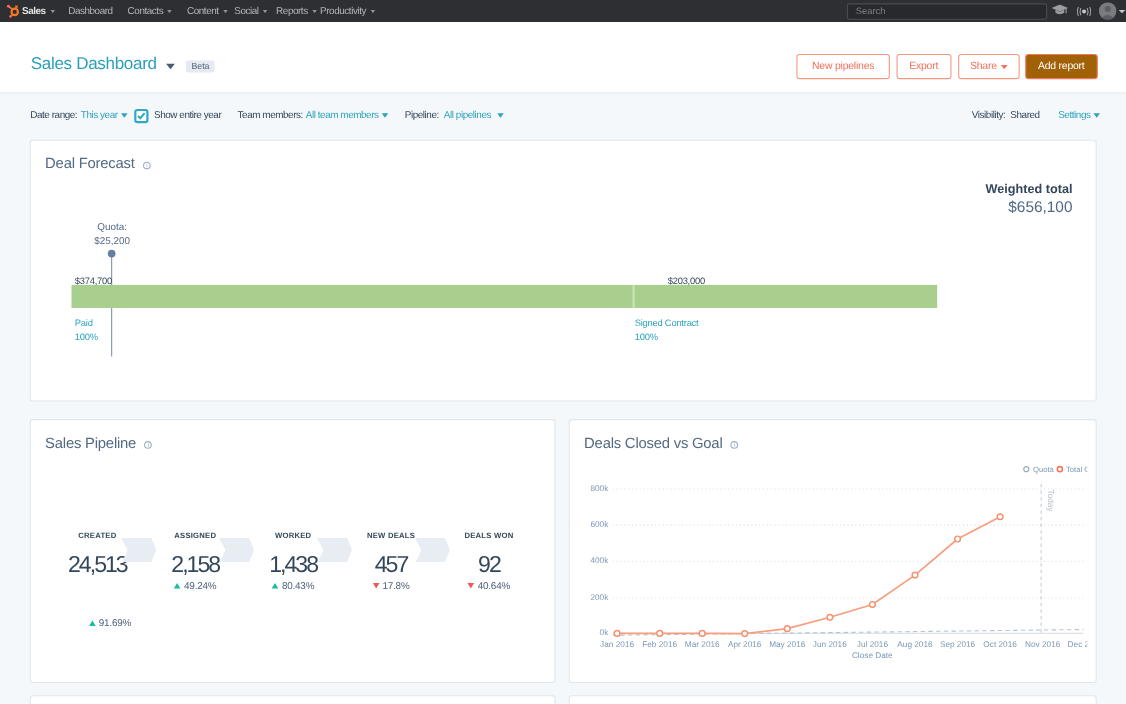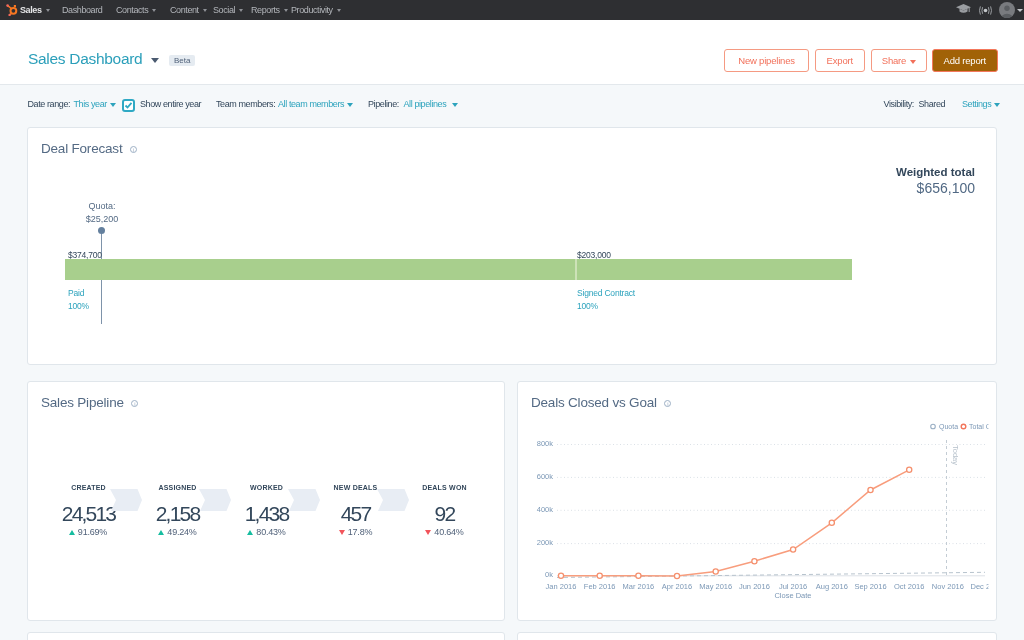--- a/index.html
+++ b/index.html
@@ -69,20 +69,21 @@
     <circle cx="4.6" cy="12.9" r="1.2" fill="#f5695c"></circle>
     <rect x="8.8" y="3" width="2.2" height="2.2" fill="#f57722"></rect>
   </svg>
   <span class="item" style="left:20px; color:#e3e4e6; font-weight:bold;">Sales<span class="caret"></span></span>
   <span class="item" style="left:62px;">Dashboard</span>
   <span class="item" style="left:116px;">Contacts<span class="caret"></span></span>
   <span class="item" style="left:170px;">Content<span class="caret"></span></span>
   <span class="item" style="left:213px;">Social<span class="caret"></span></span>
   <span class="item" style="left:251px;">Reports<span class="caret"></span></span>
   <span class="item" style="left:291px;">Productivity<span class="caret"></span></span>
+  <div id="search">Search</div>
   <svg class="abs" style="left:956px;top:4px" width="15" height="12" viewBox="0 0 15 12">
     <polygon points="7.5,0 15,3.2 7.5,6.4 0,3.2" fill="#9a9da1"></polygon>
     <path d="M3.5,4.8 L3.5,7.5 Q7.5,10.2 11.5,7.5 L11.5,4.8 L7.5,6.6 Z" fill="#9a9da1"></path>
     <line x1="13.2" y1="3.8" x2="13.2" y2="8" stroke="#9a9da1" stroke-width="1"></line>
   </svg>
   <svg class="abs" style="left:978px;top:6px" width="15" height="9" viewBox="0 0 15 9">
     <circle cx="7.5" cy="4.5" r="1.8" fill="#c6c9cc"></circle>
     <path d="M4.6,1.2 Q3.2,4.5 4.6,7.8" fill="none" stroke="#9a9da1" stroke-width="1"></path>
     <path d="M2.4,0.4 Q0.6,4.5 2.4,8.6" fill="none" stroke="#9a9da1" stroke-width="1"></path>
     <path d="M10.4,1.2 Q11.8,4.5 10.4,7.8" fill="none" stroke="#9a9da1" stroke-width="1"></path>
@@ -129,40 +130,40 @@
   <div class="ctitle">Deal Forecast <span class="info">i</span></div>
   <div id="wtotal">Weighted total</div>
   <div id="wamount">$656,100</div>
   <div class="qlabel" style="left:44px; top:73px; width:60px;">Quota:</div>
   <div class="qlabel" style="left:44px; top:86px; width:60px;">$25,200</div>
   <div id="qline"></div>
   <div id="qdot"></div>
   <div id="gbar"></div>
   <div id="gbar-div"></div>
   <div class="blabel" style="left:40px;">$374,700</div>
-  <div class="blabel" style="left:549px;">$203,000</div>
+  <div class="blabel" style="left:579px;">$203,000</div>
   <div class="tealtxt" style="left:40px; top:159.5px;">Paid</div>
   <div class="tealtxt" style="left:40px; top:173px;">100%</div>
   <div class="tealtxt" style="left:549px; top:159.5px;">Signed Contract</div>
   <div class="tealtxt" style="left:549px; top:173px;">100%</div>
 </div>
 
 <div class="card" id="card2">
   <div class="ctitle">Sales Pipeline <span class="info">i</span></div>
   <div class="fun-label" style="left:10.5px;">CREATED</div>
   <div class="fun-label" style="left:99.5px;">ASSIGNED</div>
   <div class="fun-label" style="left:188.5px;">WORKED</div>
   <div class="fun-label" style="left:277.5px;">NEW DEALS</div>
   <div class="fun-label" style="left:366.5px;">DEALS WON</div>
   <div class="fun-num" style="left:10.5px;">24,513</div>
   <div class="fun-num" style="left:99.5px;">2,158</div>
   <div class="fun-num" style="left:188.5px;">1,438</div>
   <div class="fun-num" style="left:277.5px;">457</div>
   <div class="fun-num" style="left:366.5px;">92</div>
-  <div class="fun-pct" style="left:10px;"><span class="tri-up"></span>91.69%</div>
+  <div class="fun-pct" style="left:22px;margin-top:34px;"><span class="tri-up"></span>91.69%</div>
   <div class="fun-pct" style="left:99.5px;"><span class="tri-up"></span>49.24%</div>
   <div class="fun-pct" style="left:188.5px;"><span class="tri-up"></span>80.43%</div>
   <div class="fun-pct" style="left:277.5px;"><span class="tri-dn"></span>17.8%</div>
   <div class="fun-pct" style="left:366.5px;"><span class="tri-dn"></span>40.64%</div>
   <svg class="chev" style="left:82px;" viewBox="0 0 32 22">
       <polygon points="0,0 27.5,0 32,11 27.5,22 1,22 6,11" fill="#e8edf4"></polygon>
     </svg>
   <svg class="chev" style="left:171px;" viewBox="0 0 32 22">
       <polygon points="0,0 27.5,0 32,11 27.5,22 1,22 6,11" fill="#e8edf4"></polygon>
     </svg>

